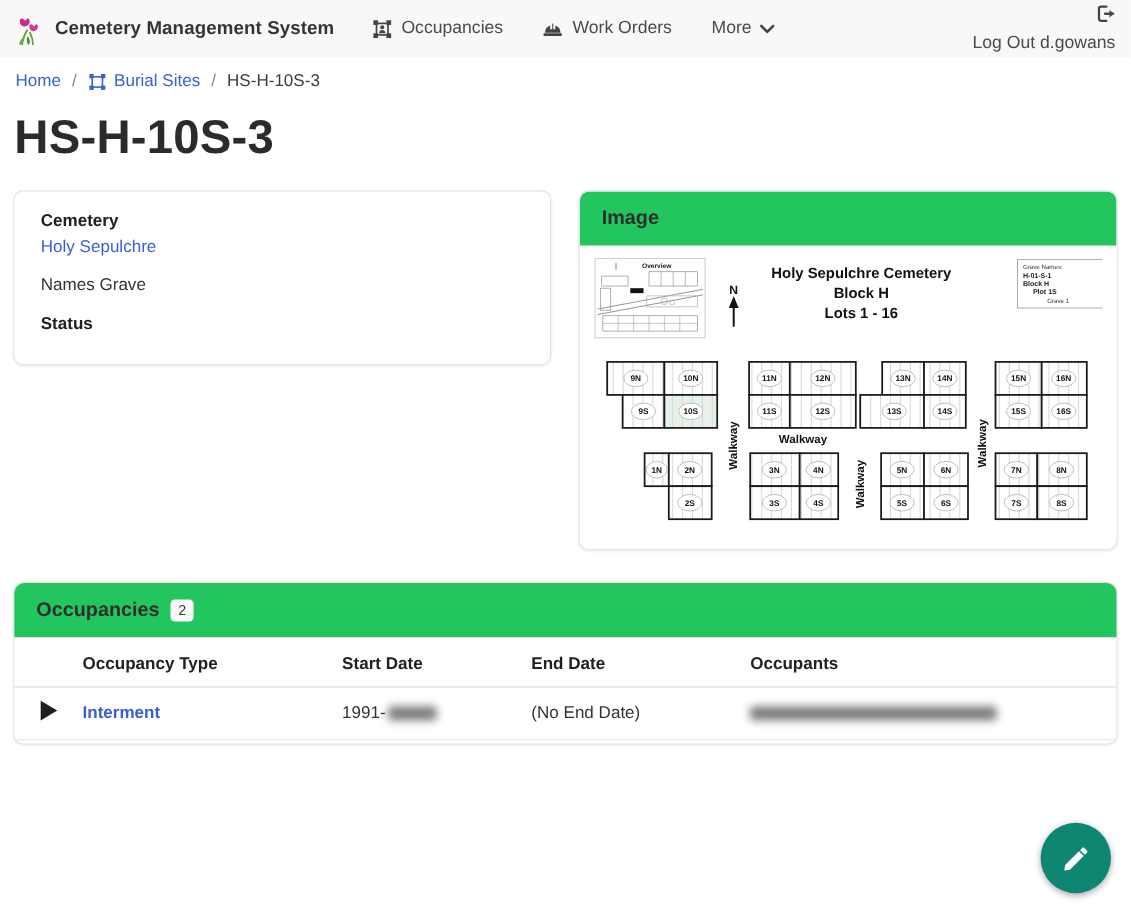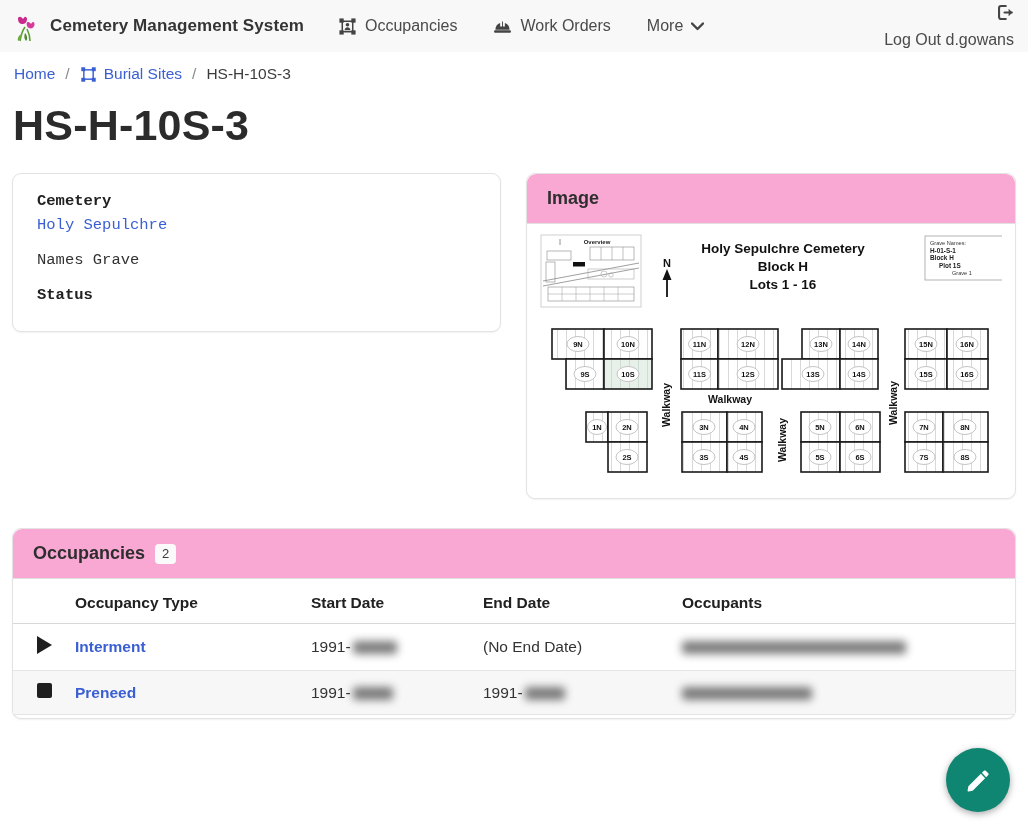--- a/index.html
+++ b/index.html
@@ -26,27 +26,27 @@
   .crumb-current { color:#3c3c3c; }
   
   h1.page-title { font-size:43px; font-weight:700; color:#2b2b2b; padding:8px 14px 0 13px; letter-spacing:.2px; }
   
   .content-row { display:flex; align-items:flex-start; gap:25px; padding:0 12px; margin-top:23px; }
   .card {
     background:#fff; border:1px solid #e3e3e3; border-radius:9px;
     box-shadow:0 1px 2px rgba(0,0,0,.06);
   }
   .details-card { width:489px; padding:15px 24px 13px 24px; }
-  .field { margin-bottom:11px;font-family:Liberation Mono, monospace; }
+  .field { margin-bottom:11px; }
   .f-label { font-weight:700; font-size:15.5px; color:#212121; line-height:24px; }
   .f-value { font-size:15.5px; color:#333; line-height:24px; }
   a.f-value-link { font-size:15.5px; color:#3a5fd3; text-decoration:none; line-height:24px; cursor:pointer; }
   .image-card { width:490px; overflow:hidden; }
   .card-header {
-    background:#f9a8d4; border-bottom:1px solid #e0e0e0; padding:14px 20px;
+    background:#22c55e; border-bottom:1px solid #e0e0e0; padding:14px 20px;
     font-size:18px; font-weight:700; color:#2e2e2e; border-radius:9px 9px 0 0;
     display:flex; align-items:flex-end;
   }
   .image-body { padding:7px 13px 13px 13px; background:#fff; border-radius:0 0 9px 9px; }
   
   .occupancies-card { margin:29px 12px 0 12px; }
   .occ-header { gap:10px; }
   .count-badge {
     background:#fafafa; color:#3c3c3c; font-size:13px; font-weight:400;
     border-radius:4px; padding:2px 7px; line-height:16px;
@@ -367,27 +367,20 @@
       </tr>
     </thead>
     <tbody>
       <tr>
         <td><span class="play-shape"></span></td>
         <td><a class="type-link">Interment</a></td>
         <td><span>1991-</span><span class="redact" style="width:44px"></span></td>
         <td><span>(No End Date)</span></td>
         <td><span class="redact" style="width:224px;margin-left:0"></span></td>
       </tr>
-      <tr>
-        <td><span class="square-shape"></span></td>
-        <td><a class="type-link">Preneed</a></td>
-        <td><span>1991-</span><span class="redact" style="width:40px"></span></td>
-        <td><span>1991-</span><span class="redact" style="width:40px"></span></td>
-        <td><span class="redact" style="width:130px;margin-left:0"></span></td>
-      </tr>
     </tbody>
   </table>
   <div class="card-bottom-pad"></div>
 </div>
 
 <button class="fab">
   <svg width="27" height="27" viewBox="0 0 24 24">
     <path d="M20.7 7.1c.4-.4.4-1.1 0-1.5L18.4 3.3c-.4-.4-1.1-.4-1.5 0l-1.9 1.9 3.8 3.8 1.9-1.9zM3 17.2l-.7 3.6c-.1.5.4 1 .9.9l3.6-.7L17.9 9.9 14.1 6.1 3 17.2z" fill="#ffffff"></path>
   </svg>
 </button>

